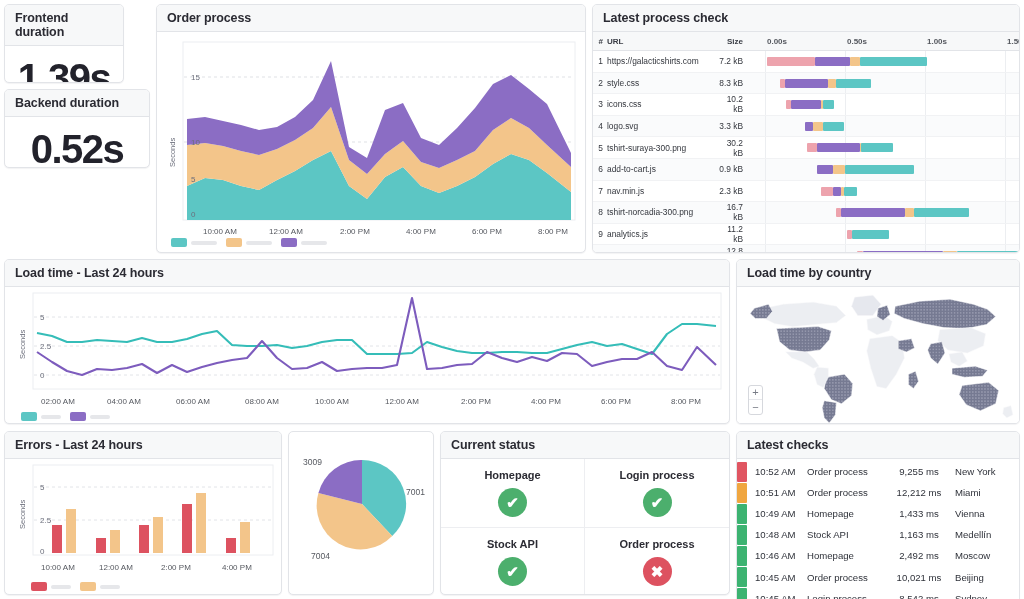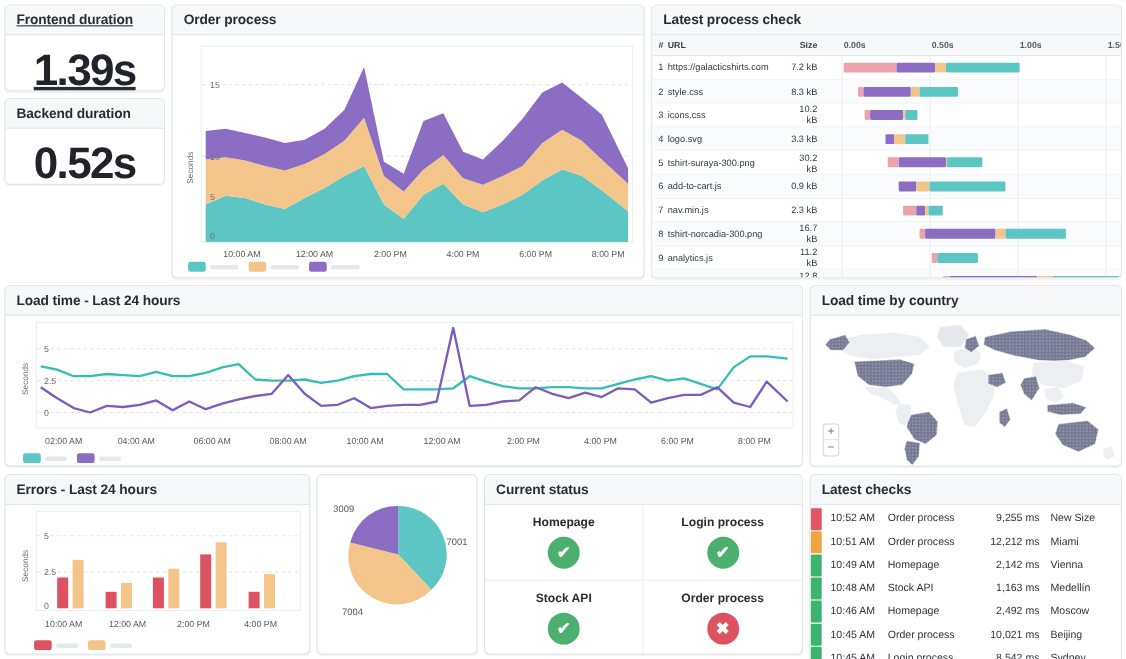--- a/index.html
+++ b/index.html
@@ -87,41 +87,41 @@
     color: #fff; font-size: 15px; font-weight: bold; line-height: 1;
   }
   .badge.ok { background: #4caf6d; }
   .badge.bad { background: #dd5260; }
 
   
   .lc-row { display: flex; align-items: center; height: 21.1px; font-size: 9.6px; color: #2f323a; }
   .lc-chip { width: 10px; height: 20px; margin-right: 8px; border-radius: 1px; flex: 0 0 auto; }
   .lc-time { width: 52px; }
   .lc-name { width: 86px; }
-  .lc-ms { width: 62px; text-align: right; padding-right: 10px; }
+  .lc-ms { width: 62px; text-align: center; padding-right: 10px; }
   .lc-city { flex: 1; }
 
   
   .mapzoom {
     position: absolute; left: 11px; bottom: 10px;
     width: 15px; border: 1px solid #d6d8dd; border-radius: 3px;
     background: #fff; overflow: hidden;
   }
   .mapzoom div {
     height: 14px; display: flex; align-items: center; justify-content: center;
     font-size: 11px; color: #777b85; line-height: 1;
   }
   .mapzoom div:first-child { border-bottom: 1px solid #e6e7eb; }
 </style>
 </head>
 <body>
 
 <div class="dash">
 
-  <div class="panel" style="left:4px;top:4px;width:146px;height:79px;text-decoration:underline;">
+  <div class="panel" style="left:4px;top:4px;width:120px;height:79px;">
     <div class="panel-head">Frontend duration</div>
     <div class="stat-val">1.39s</div>
   </div>
   <div class="panel" style="left:4px;top:89px;width:146px;height:79px;">
     <div class="panel-head">Backend duration</div>
     <div class="stat-val">0.52s</div>
   </div>
 
   <div class="panel" style="left:156px;top:4px;width:430px;height:249px;">
     <div class="panel-head">Order process</div>
@@ -517,34 +517,34 @@
 
   <div class="panel" style="left:736px;top:431px;width:284px;height:187px;">
     <div class="panel-head">Latest checks</div>
     <div class="panel-body" style="height:137px;padding-top:2px;">
       <div id="lc-rows">
           <div class="lc-row">
             <span class="lc-chip" style="background: rgb(224, 85, 97);"></span>
             <span class="lc-time">10:52 AM</span>
             <span class="lc-name">Order process</span>
             <span class="lc-ms">9,255 ms</span>
-            <span class="lc-city">New Size</span>
+            <span class="lc-city">New York</span>
           </div>
           <div class="lc-row">
             <span class="lc-chip" style="background: rgb(240, 166, 64);"></span>
             <span class="lc-time">10:51 AM</span>
             <span class="lc-name">Order process</span>
             <span class="lc-ms">12,212 ms</span>
             <span class="lc-city">Miami</span>
           </div>
           <div class="lc-row">
             <span class="lc-chip" style="background: rgb(60, 179, 113);"></span>
             <span class="lc-time">10:49 AM</span>
             <span class="lc-name">Homepage</span>
-            <span class="lc-ms">2,142 ms</span>
+            <span class="lc-ms">1,433 ms</span>
             <span class="lc-city">Vienna</span>
           </div>
           <div class="lc-row">
             <span class="lc-chip" style="background: rgb(60, 179, 113);"></span>
             <span class="lc-time">10:48 AM</span>
             <span class="lc-name">Stock API</span>
             <span class="lc-ms">1,163 ms</span>
             <span class="lc-city">Medellín</span>
           </div>
           <div class="lc-row">

